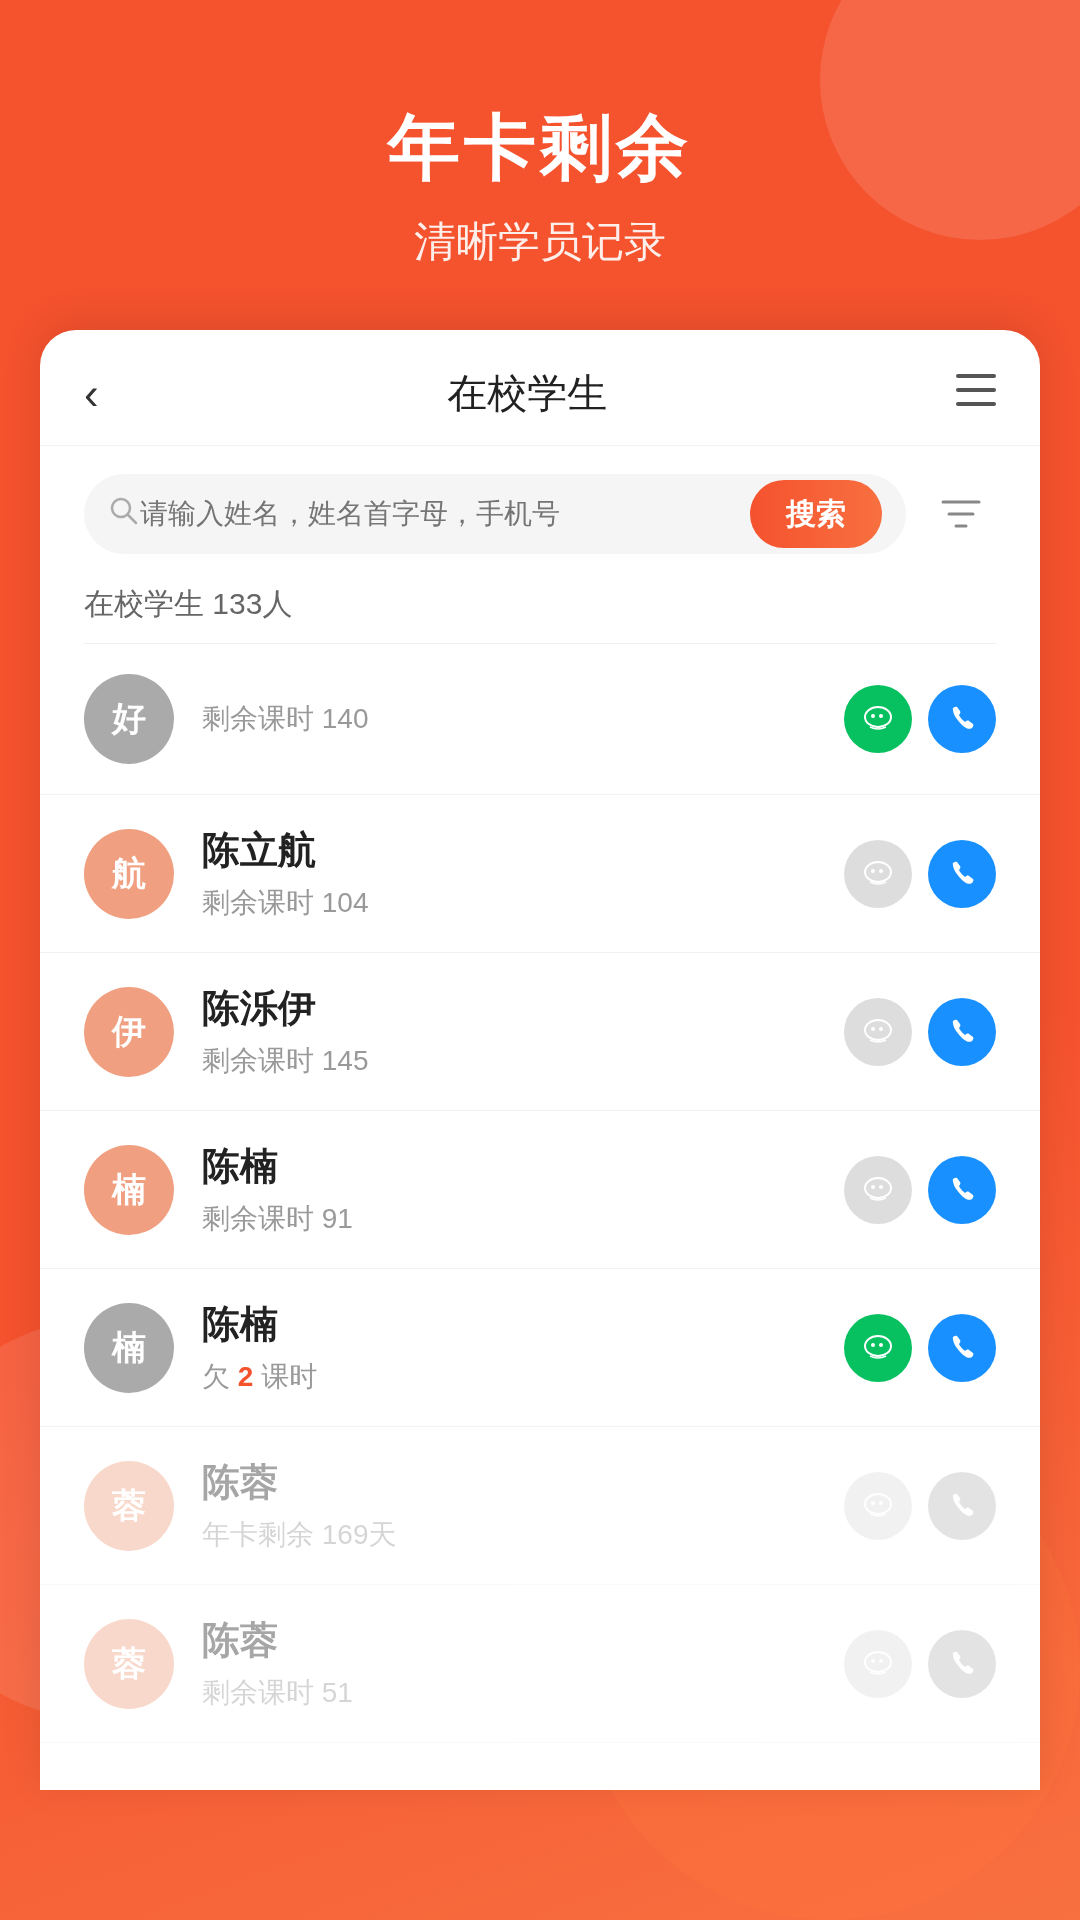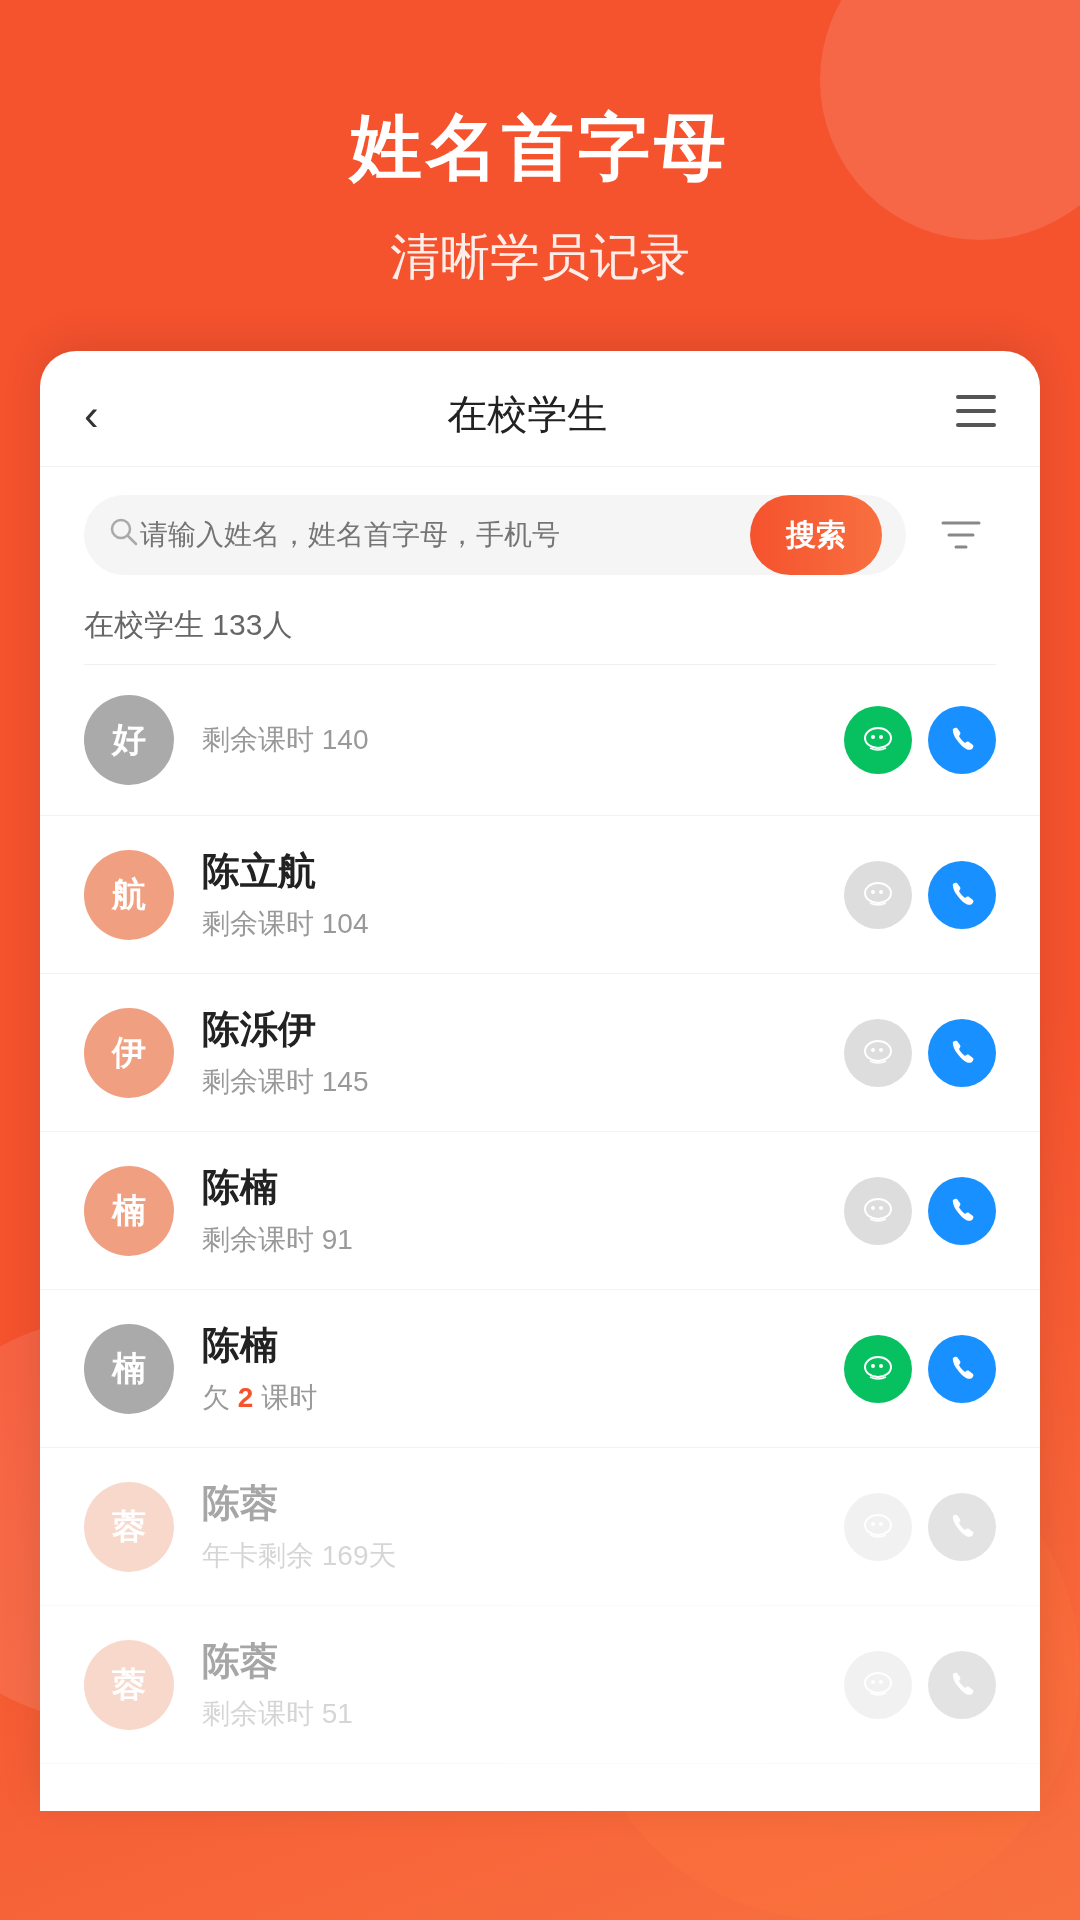--- a/index.html
+++ b/index.html
@@ -46,23 +46,23 @@
       z-index: 2;
     }
     .header-title {
       font-size: 72px;
       font-weight: 900;
       color: #fff;
       letter-spacing: 4px;
       display: block;
     }
     .header-subtitle {
-      font-size: 50px;
+      font-size: 42px;
       color: rgba(255,255,255,0.9);
-      margin-top: 28px;
+      margin-top: 18px;
       display: block;
       font-weight: 400;
     }
     .card {
       position: relative;
       z-index: 3;
       background: #fff;
       border-radius: 36px 36px 0 0;
       margin: 0 40px;
       min-height: 1460px;
@@ -120,21 +120,21 @@
       font-size: 28px;
       color: #999;
       outline: none;
     }
     .search-btn {
       background: linear-gradient(90deg, #f5522e, #f87040);
       color: #fff;
       border: none;
       border-radius: 50px;
       padding: 0 36px;
-      height: 80px;
+      height: 68px;
       font-size: 30px;
       font-weight: 600;
       cursor: pointer;
       white-space: nowrap;
     }
     .filter-btn {
       width: 70px;
       height: 70px;
       display: flex;
       align-items: center;
@@ -217,21 +217,21 @@
     .phone-inactive { background: #bbb; }
   </style>
 </head>
 <body>
 
 <div class="bg-circle-top"></div>
 <div class="bg-circle-bottom"></div>
 <div class="bg-blob"></div>
 
 <div class="header">
-  <span class="header-title">姓名首字母</span>
+  <span class="header-title">年卡剩余</span>
   <span class="header-subtitle">清晰学员记录</span>
 </div>
 
 <div class="card">
   <div class="card-nav">
     <span class="nav-back">‹</span>
     <span class="nav-title">在校学生</span>
     <span class="nav-menu">
       <svg width="40" height="32" viewBox="0 0 40 32" fill="none">
         <rect y="0" width="40" height="4" rx="2" fill="#555"></rect>

